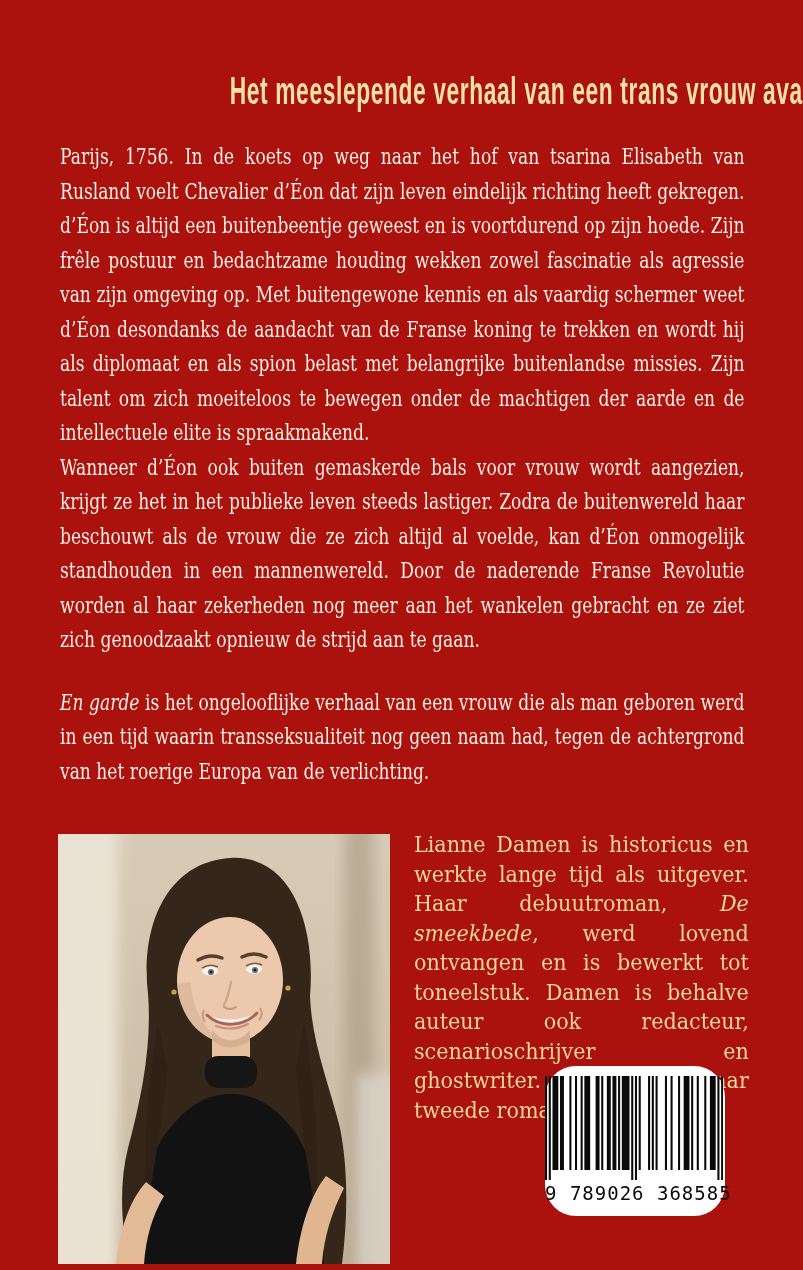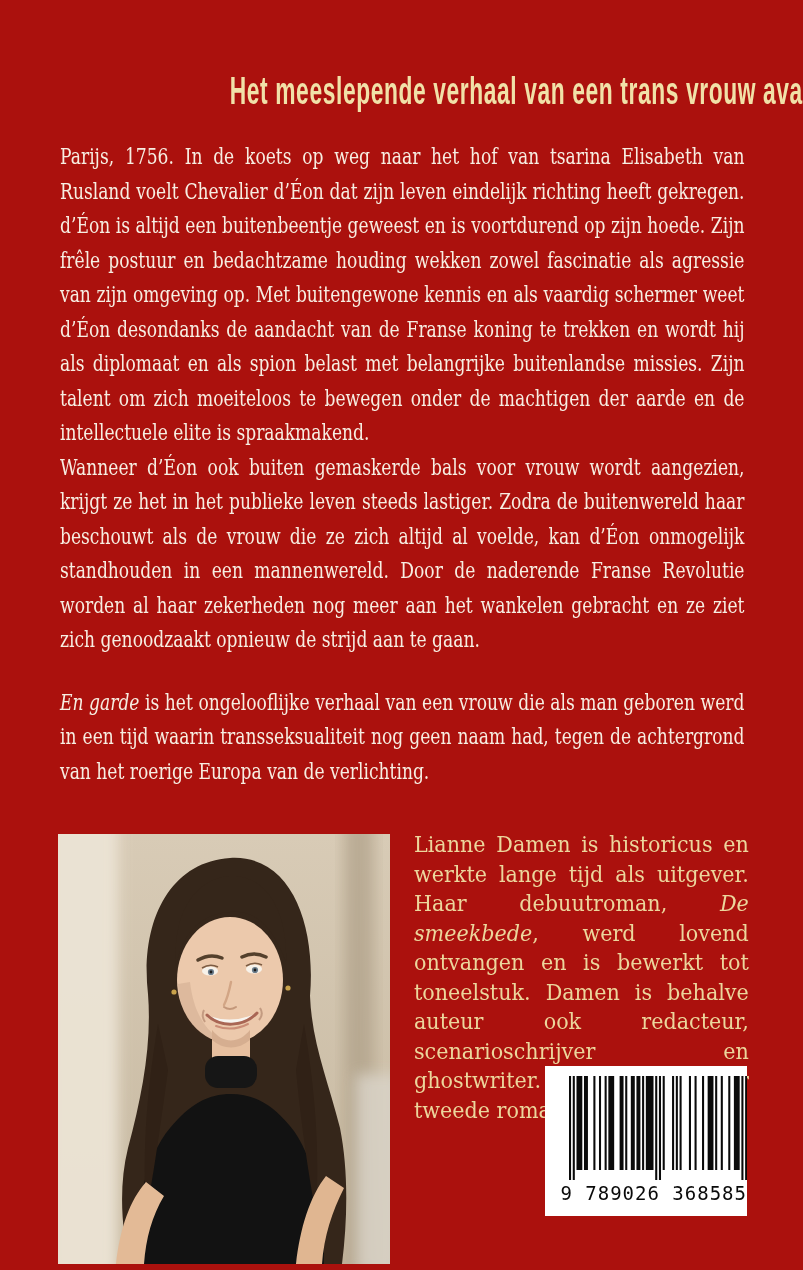--- a/index.html
+++ b/index.html
@@ -32,23 +32,23 @@
   .photo{position:absolute;left:58px;top:834px;width:332px;height:430px;display:block;}
   
   .bio{
     position:absolute;left:414px;top:830px;width:372px;
     transform:scaleX(.9);transform-origin:0 0;
     color:var(--bio_text,#ecd69c);
     font-size:23px;line-height:29.5px;text-align:justify;
   }
   
   .barcode{
-    position:absolute;left:545px;top:1066px;width:202px;height:150px;
+    position:absolute;left:545px;top:1066px;width:180px;height:150px;
     background:var(--barcode_bg,#fff);
-    display:flex;flex-direction:column;align-items:flex-end;
+    display:flex;flex-direction:column;align-items:flex-start;border-radius:31px;
   }
   .barcode svg{margin-top:10px;display:block;}
   .barcode .digits{
     font-family:"DejaVu Sans Mono",monospace;
     font-size:19px;line-height:22px;letter-spacing:1px;
     color:var(--barcode_ink,#0a0a0a);
     margin-top:2px;white-space:nowrap;
   }
 </style>
 </head>

